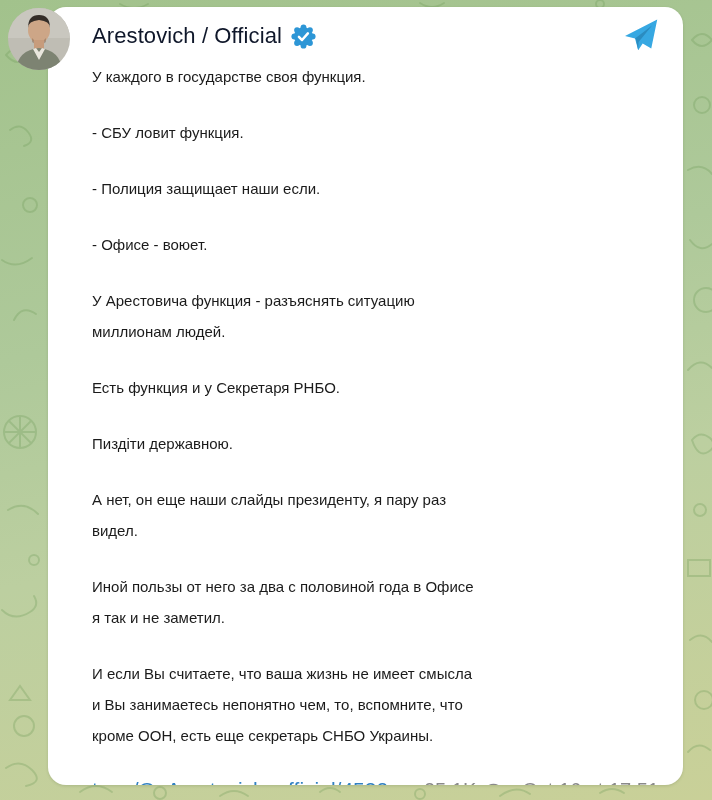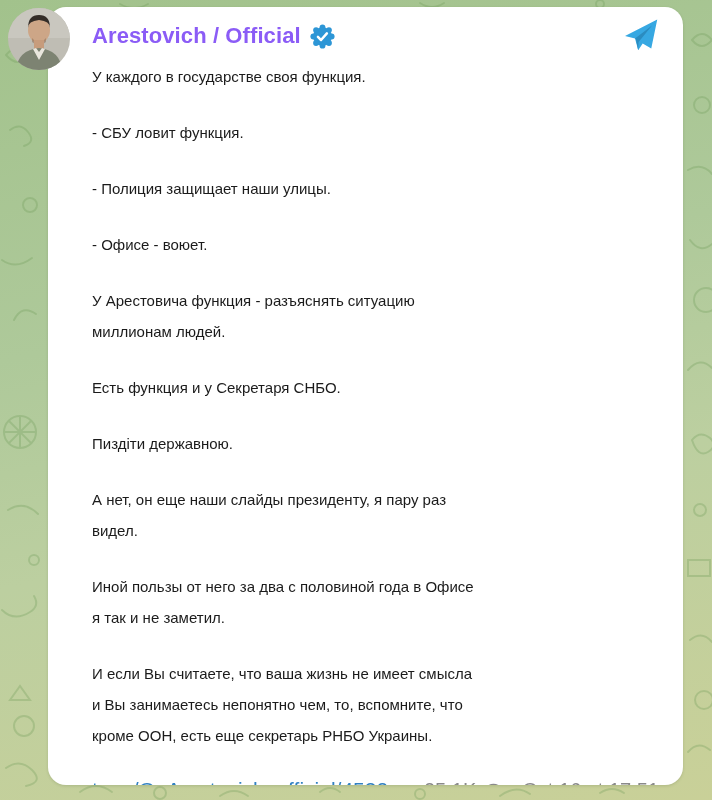--- a/index.html
+++ b/index.html
@@ -24,21 +24,21 @@
     position: absolute; left: 8px; top: 8px; width: 62px; height: 62px;
     border-radius: 50%; overflow: hidden; z-index: 5;
   }
   .avatar svg { display: block; width: 62px; height: 62px; }
   .card-header {
     display: flex; align-items: center;
     padding: 16px 22px 0 44px;
     height: 42px;
   }
   .channel-name {
-    font-size: 22px; font-weight: 700; color: #8b5cf6;
+    font-size: 22px; font-weight: 400; color: #0f172a;
     text-decoration: none; cursor: pointer; letter-spacing: 0.1px;
   }
   .verified-badge { width: 25px; height: 25px; margin-left: 9px; flex: none; }
   .plane-icon { margin-left: auto; width: 38px; height: 38px; transform: rotate(-6deg); flex: none; cursor: pointer; }
   .post-text { padding: 12px 24px 0 44px; }
   .post-text p {
     font-size: 15px; line-height: 31px; color: #1b1b1b;
     margin: 0 0 25px 0; white-space: pre-line; max-width: 575px;
   }
   .card-footer {
@@ -131,33 +131,33 @@
     </svg>
     <svg class="plane-icon" viewBox="0 0 36 36" aria-hidden="true">
       <path d="M34 4 L2 16.2 l9.2 3.4 L13 31 l4.9-5.8 7.6 5.4 Z" fill="#37a8e2"></path>
       <path d="M11.2 19.6 L28.5 9.2 14.2 23.2 l-1.2 7.8 -1-10.2 Z" fill="#2b8cc0"></path>
     </svg>
   </div>
 
   <div class="post-text">
     <p>У каждого в государстве своя функция.</p>
     <p>- СБУ ловит функция.</p>
-    <p>- Полиция защищает наши улицы.</p>
+    <p>- Полиция защищает наши если.</p>
     <p>- Офисе - воюет.</p>
     <p>У Арестовича функция - разъяснять ситуацию
 миллионам людей.</p>
-    <p>Есть функция и у Секретаря СНБО.</p>
+    <p>Есть функция и у Секретаря РНБО.</p>
     <p>Пиздіти державною.</p>
     <p>А нет, он еще наши слайды президенту, я пару раз
 видел.</p>
     <p>Иной пользы от него за два с половиной года в Офисе
 я так и не заметил.</p>
     <p>И если Вы считаете, что ваша жизнь не имеет смысла
 и Вы занимаетесь непонятно чем, то, вспомните, что
-кроме ООН, есть еще секретарь РНБО Украины.</p>
+кроме ООН, есть еще секретарь СНБО Украины.</p>
   </div>
 
   <div class="card-footer">
     <a class="post-link">t.me/O_Arestovich_official/4532</a>
     <div class="meta">
       <span class="views-count">25.1K</span>
       <svg class="eye-icon" viewBox="0 0 24 24" aria-hidden="true">
         <path d="M12 5.2 C6.8 5.2 3 9.4 1.8 12 3 14.6 6.8 18.8 12 18.8 s9-4.2 10.2-6.8 C21 9.4 17.2 5.2 12 5.2 Z" fill="none" stroke="#8a8a8a" stroke-width="2"></path>
         <circle cx="12" cy="12" r="3.1" fill="#8a8a8a"></circle>
       </svg>

